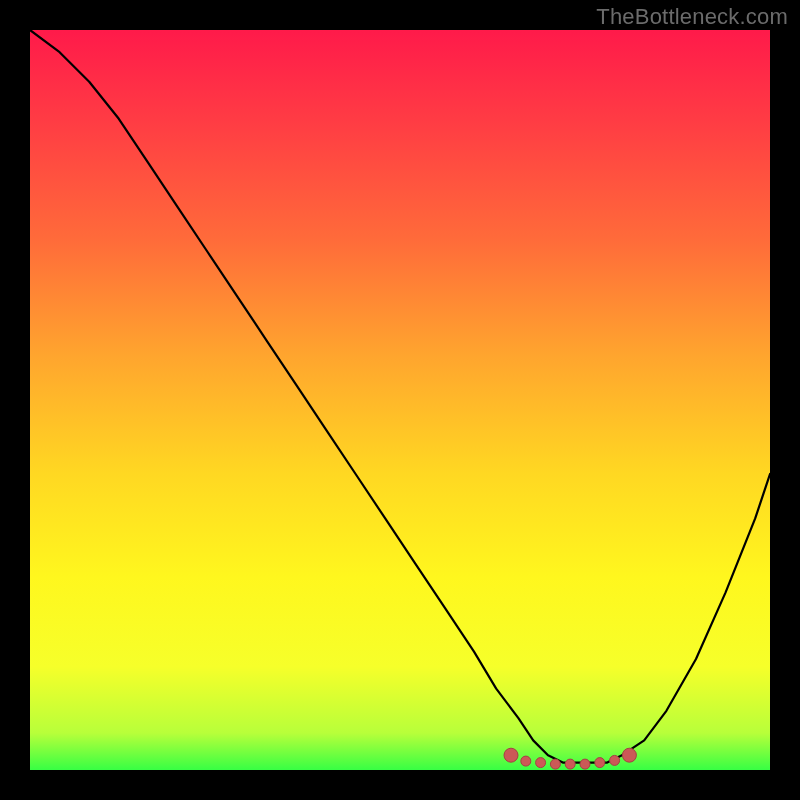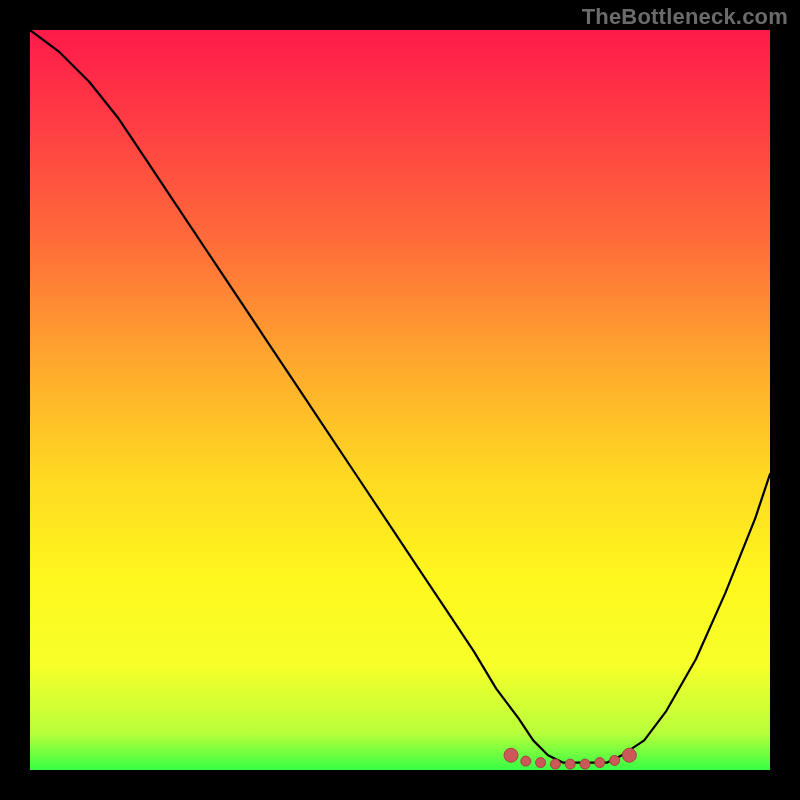--- a/index.html
+++ b/index.html
@@ -14,21 +14,21 @@
   .stage {
     position: relative;
     width: 800px;
     height: 800px;
   }
   .watermark {
     position: absolute;
     top: 4px;
     right: 12px;
     font-size: 22px;
-    font-weight: 700;
+    font-weight: 400;
     color: #6b6b6b;
     letter-spacing: 0.2px;
     z-index: 10;
   }
   .plot-frame {
     position: absolute;
     left: 30px;
     top: 30px;
     width: 740px;
     height: 740px;

